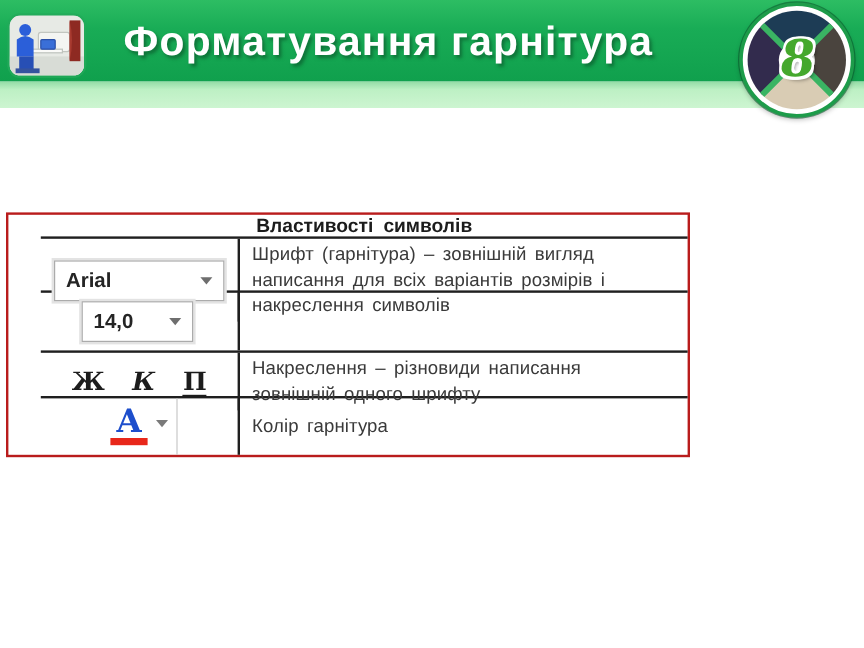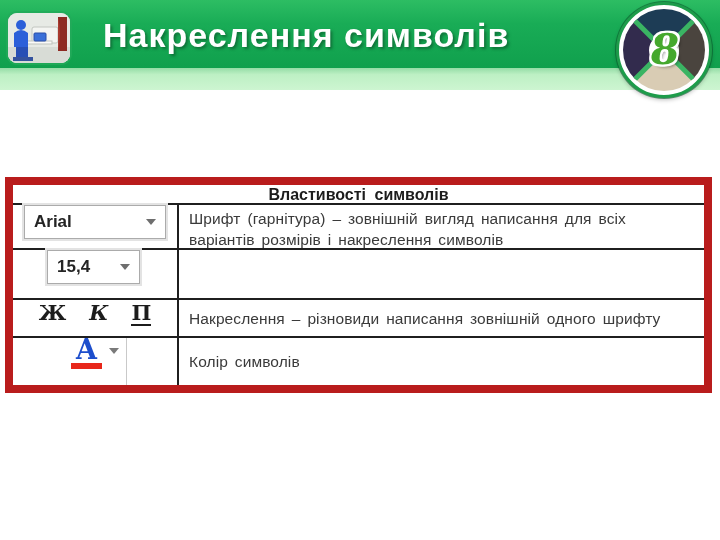--- a/index.html
+++ b/index.html
@@ -60,37 +60,37 @@
     font-family:"DejaVu Serif", serif; font-weight:bold; font-size:42px;
     color:#46a living;
     color:#45a82d;
     text-shadow:-2px 0 0 #fff, 2px 0 0 #fff, 0 -2px 0 #fff, 0 2px 0 #fff,
                 -2px -2px 0 #fff, 2px 2px 0 #fff, -2px 2px 0 #fff, 2px -2px 0 #fff,
                 3px 3px 3px rgba(0,0,0,.35);
   }
 
   
   .props-table {
-    position:absolute; left:5px; top:177px; width:707px;
-    border:8px solid #b91c1c; background:#ffffff; color:#1f1f1f;
+    position:absolute; left:5px; top:177px; width:570px;
+    border:2px solid #b91c1c; background:#ffffff; color:#1f1f1f;padding-left:27px;
   }
   .t-title {
     height:20px; line-height:19px; border-bottom:2px solid #1f1f1f;
     text-align:center; font-weight:bold; font-size:16px; color:#1c1c1c;
     word-spacing:4px;
   }
   .t-row { display:grid; grid-template-columns:166px 1fr; border-bottom:2px solid #1f1f1f; }
   .t-row:last-child { border-bottom:none; }
   .t-row.r1 { height:45px; }
   .t-row.r2 { height:50px; }
   .t-row.r3 { height:38px; }
   .t-row.r4 { height:47px; }
   .cell-control {
     position:relative; border-right:2px solid #1f1f1f;
-    display:flex; align-items:flex-start;
+    display:flex; align-items:center;
   }
   .cell-desc {
     display:flex; align-items:center;
     padding:3px 30px 3px 10px;
     font-size:15.5px; line-height:21px; color:#3a3a3a;
     letter-spacing:0.1px; word-spacing:2.5px;
   }
 
   
   .dropdown {
@@ -143,21 +143,21 @@
       <path d="M50 4 Q54 20 50 38 Z" fill="#a93b30"></path>
       <rect x="18" y="28" width="26" height="3" fill="#fafaf8" stroke="#bfc3bd"></rect>
       <rect x="26" y="20" width="12" height="8" rx="1" fill="#3a6fd8" stroke="#2a4fa8"></rect>
       <circle cx="13" cy="12" r="5" fill="#2b5fd9"></circle>
       <path d="M6 20 Q13 14 20 20 L20 34 L6 34 Z" fill="#2b5fd9"></path>
       <rect x="8" y="34" width="12" height="12" fill="#274fb5"></rect>
       <rect x="5" y="44" width="20" height="4" fill="#35539e"></rect>
     </svg>
   </div>
 
-  <div class="slide-title">Накреслення символів</div>
+  <div class="slide-title">Форматування гарнітура</div>
 
   <div class="grade-badge">
     <div class="badge-collage">
       <div class="badge-cross-1"></div>
       <div class="badge-cross-2"></div>
       <div class="badge-center-dot"></div>
     </div>
     <div class="badge-number">8</div>
   </div>
 
@@ -171,21 +171,21 @@
           <span>Arial</span>
           <span class="dd-arrow"></span>
         </div>
       </div>
       <div class="cell-desc">Шрифт (гарнітура) – зовнішній вигляд написання для всіх варіантів розмірів і накреслення символів</div>
     </div>
 
     <div class="t-row r2">
       <div class="cell-control">
         <div class="dropdown dd-size">
-          <span>15,4</span>
+          <span>14,0</span>
           <span class="dd-arrow"></span>
         </div>
       </div>
     </div>
 
     <div class="t-row r3">
       <div class="cell-control">
         <div class="style-group">
           <span class="btn-bold">Ж</span>
           <span class="btn-italic">К</span>
@@ -199,17 +199,17 @@
       <div class="cell-control">
         <div class="color-group">
           <div class="color-btn">
             <span class="color-letter">A</span>
             <span class="color-bar"></span>
           </div>
           <span class="color-dd-arrow"></span>
         </div>
         <div class="mini-divider"></div>
       </div>
-      <div class="cell-desc">Колір символів</div>
+      <div class="cell-desc">Колір гарнітура</div>
     </div>
 
   </div>
 </div>
 
 </body></html>

